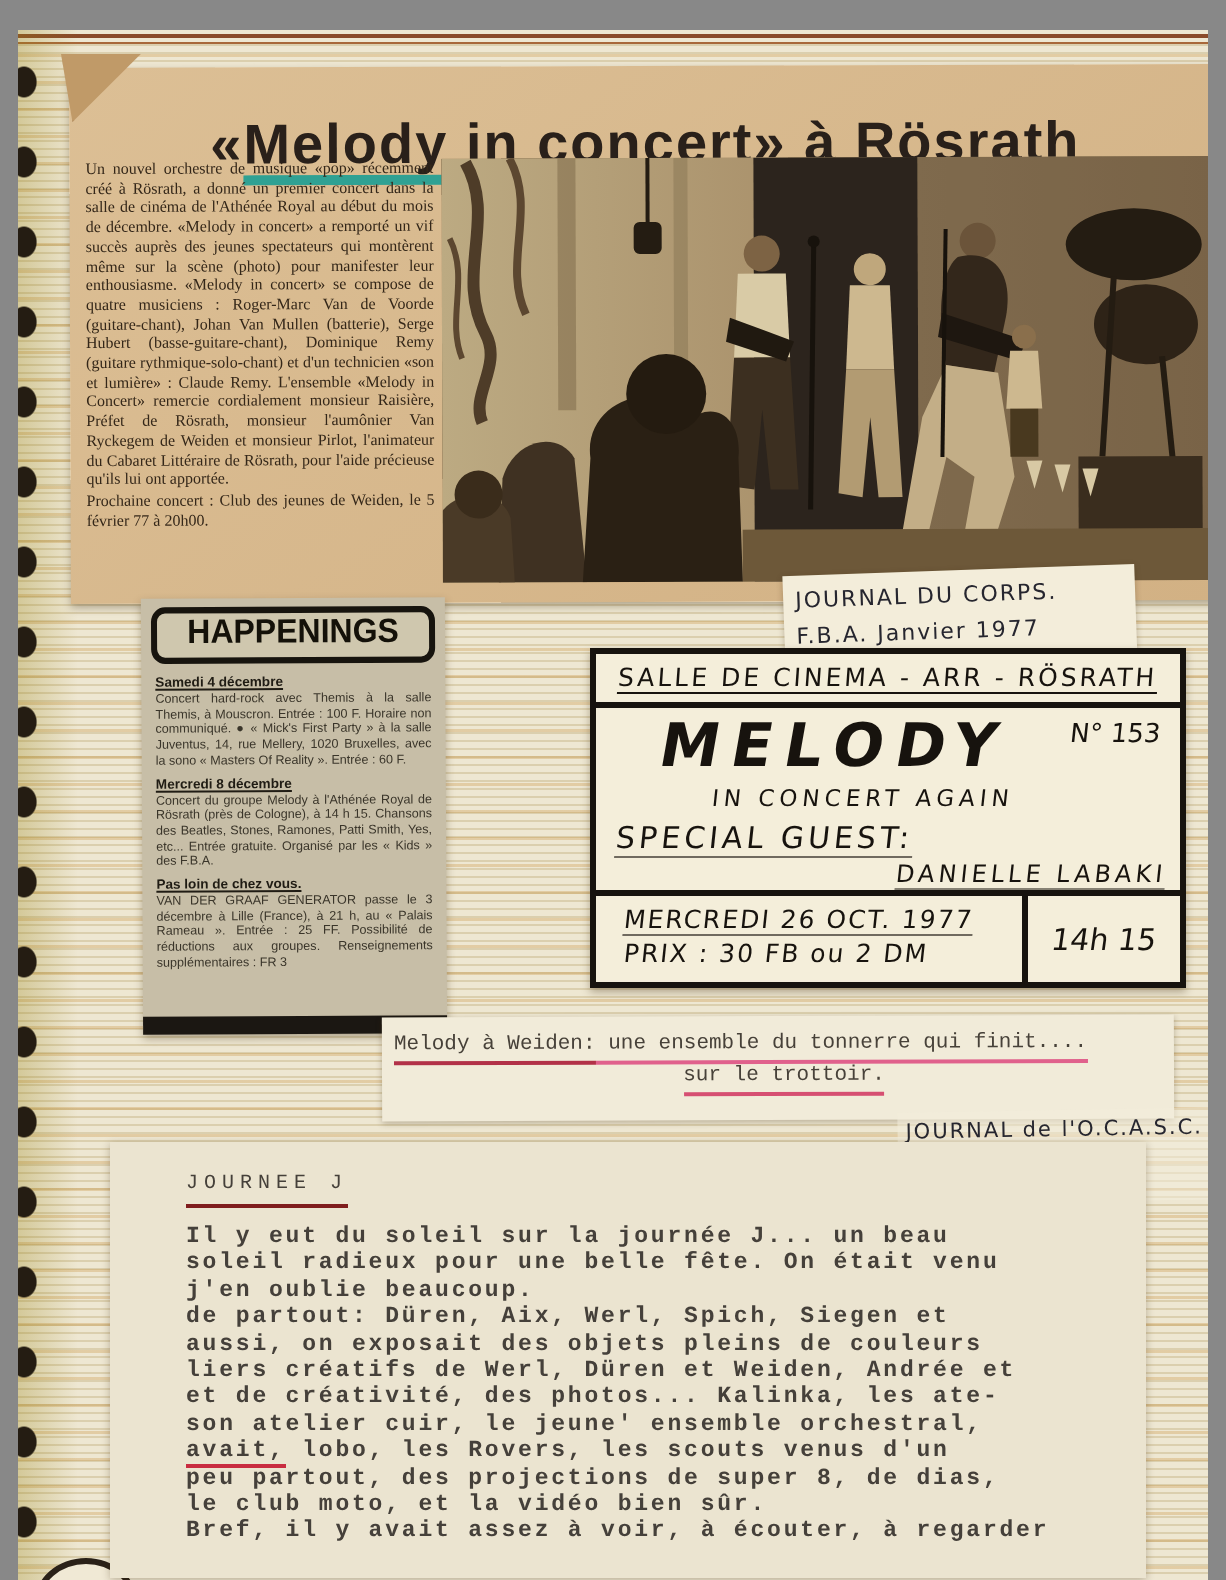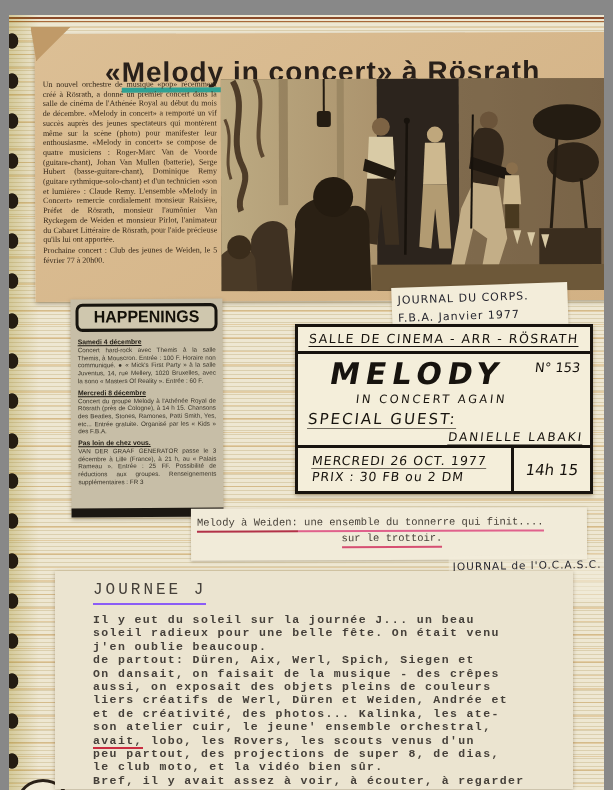--- a/index.html
+++ b/index.html
@@ -92,21 +92,21 @@
   .ts-line1{white-space:nowrap;line-height:15px;}
   .ts-line2{text-align:center;line-height:16px;}
   .u-red{border-bottom:2.5px solid #b23148;padding-bottom:1.5px;}
   .u-pink{border-bottom:2.5px solid #e0618c;padding-bottom:1.5px;}
   .u-pink2{border-bottom:2.5px solid #d64f72;padding-bottom:1.5px;}
 
   
   .typed{position:absolute;left:46px;top:556px;width:518px;height:218px;background:#ebe4d0;
     box-shadow:0 1px 4px rgba(60,40,10,0.3);box-sizing:border-box;padding:10px 0 0 38px;
     font-family:"Liberation Mono","DejaVu Sans Mono",monospace;color:#45403a;}
-  .typed-heading{display:inline-block;font-size:16px;letter-spacing:3px;border-bottom:2px solid #8b5cf6;
+  .typed-heading{display:inline-block;font-size:10px;letter-spacing:3px;border-bottom:2px solid #7f1d1d;
     padding-bottom:4px;margin-bottom:8px;}
   .typed-body div{font-size:11.5px;letter-spacing:1.4px;line-height:13.4px;white-space:nowrap;font-weight:bold;}
   .u-mel{border-bottom:2px solid #c92c40;}
 </style>
 </head>
 <body>
 
 <div class="page">
   <div class="top-lines"></div>
   <div class="bottom-lines"></div>
@@ -245,21 +245,20 @@
     <div>F.B.A.   Mai 1977</div>
   </div>
 
   <section class="typed">
     <div class="typed-heading">JOURNEE J</div>
     <div class="typed-body">
       <div>Il y eut du soleil sur la journée J... un beau</div>
       <div>soleil radieux pour une belle fête. On était venu</div>
       <div>j'en oublie beaucoup.</div>
       <div>de partout: Düren, Aix, Werl, Spich, Siegen et</div>
-      <div>On dansait, on faisait de la musique - des crêpes</div>
       <div>aussi, on exposait des objets pleins de couleurs</div>
       <div>liers créatifs de Werl, Düren et Weiden, Andrée et</div>
       <div>et de créativité, des photos... Kalinka, les ate-</div>
       <div>son atelier cuir, le jeune' ensemble orchestral,</div>
       <div><span class="u-mel">avait,</span><span> lobo, les Rovers, les scouts venus d'un</span></div>
       <div>peu partout, des projections de super 8, de dias,</div>
       <div>le club moto, et la vidéo bien sûr.</div>
       <div>Bref, il y avait assez à voir, à écouter, à regarder</div>
     </div>
   </section>

